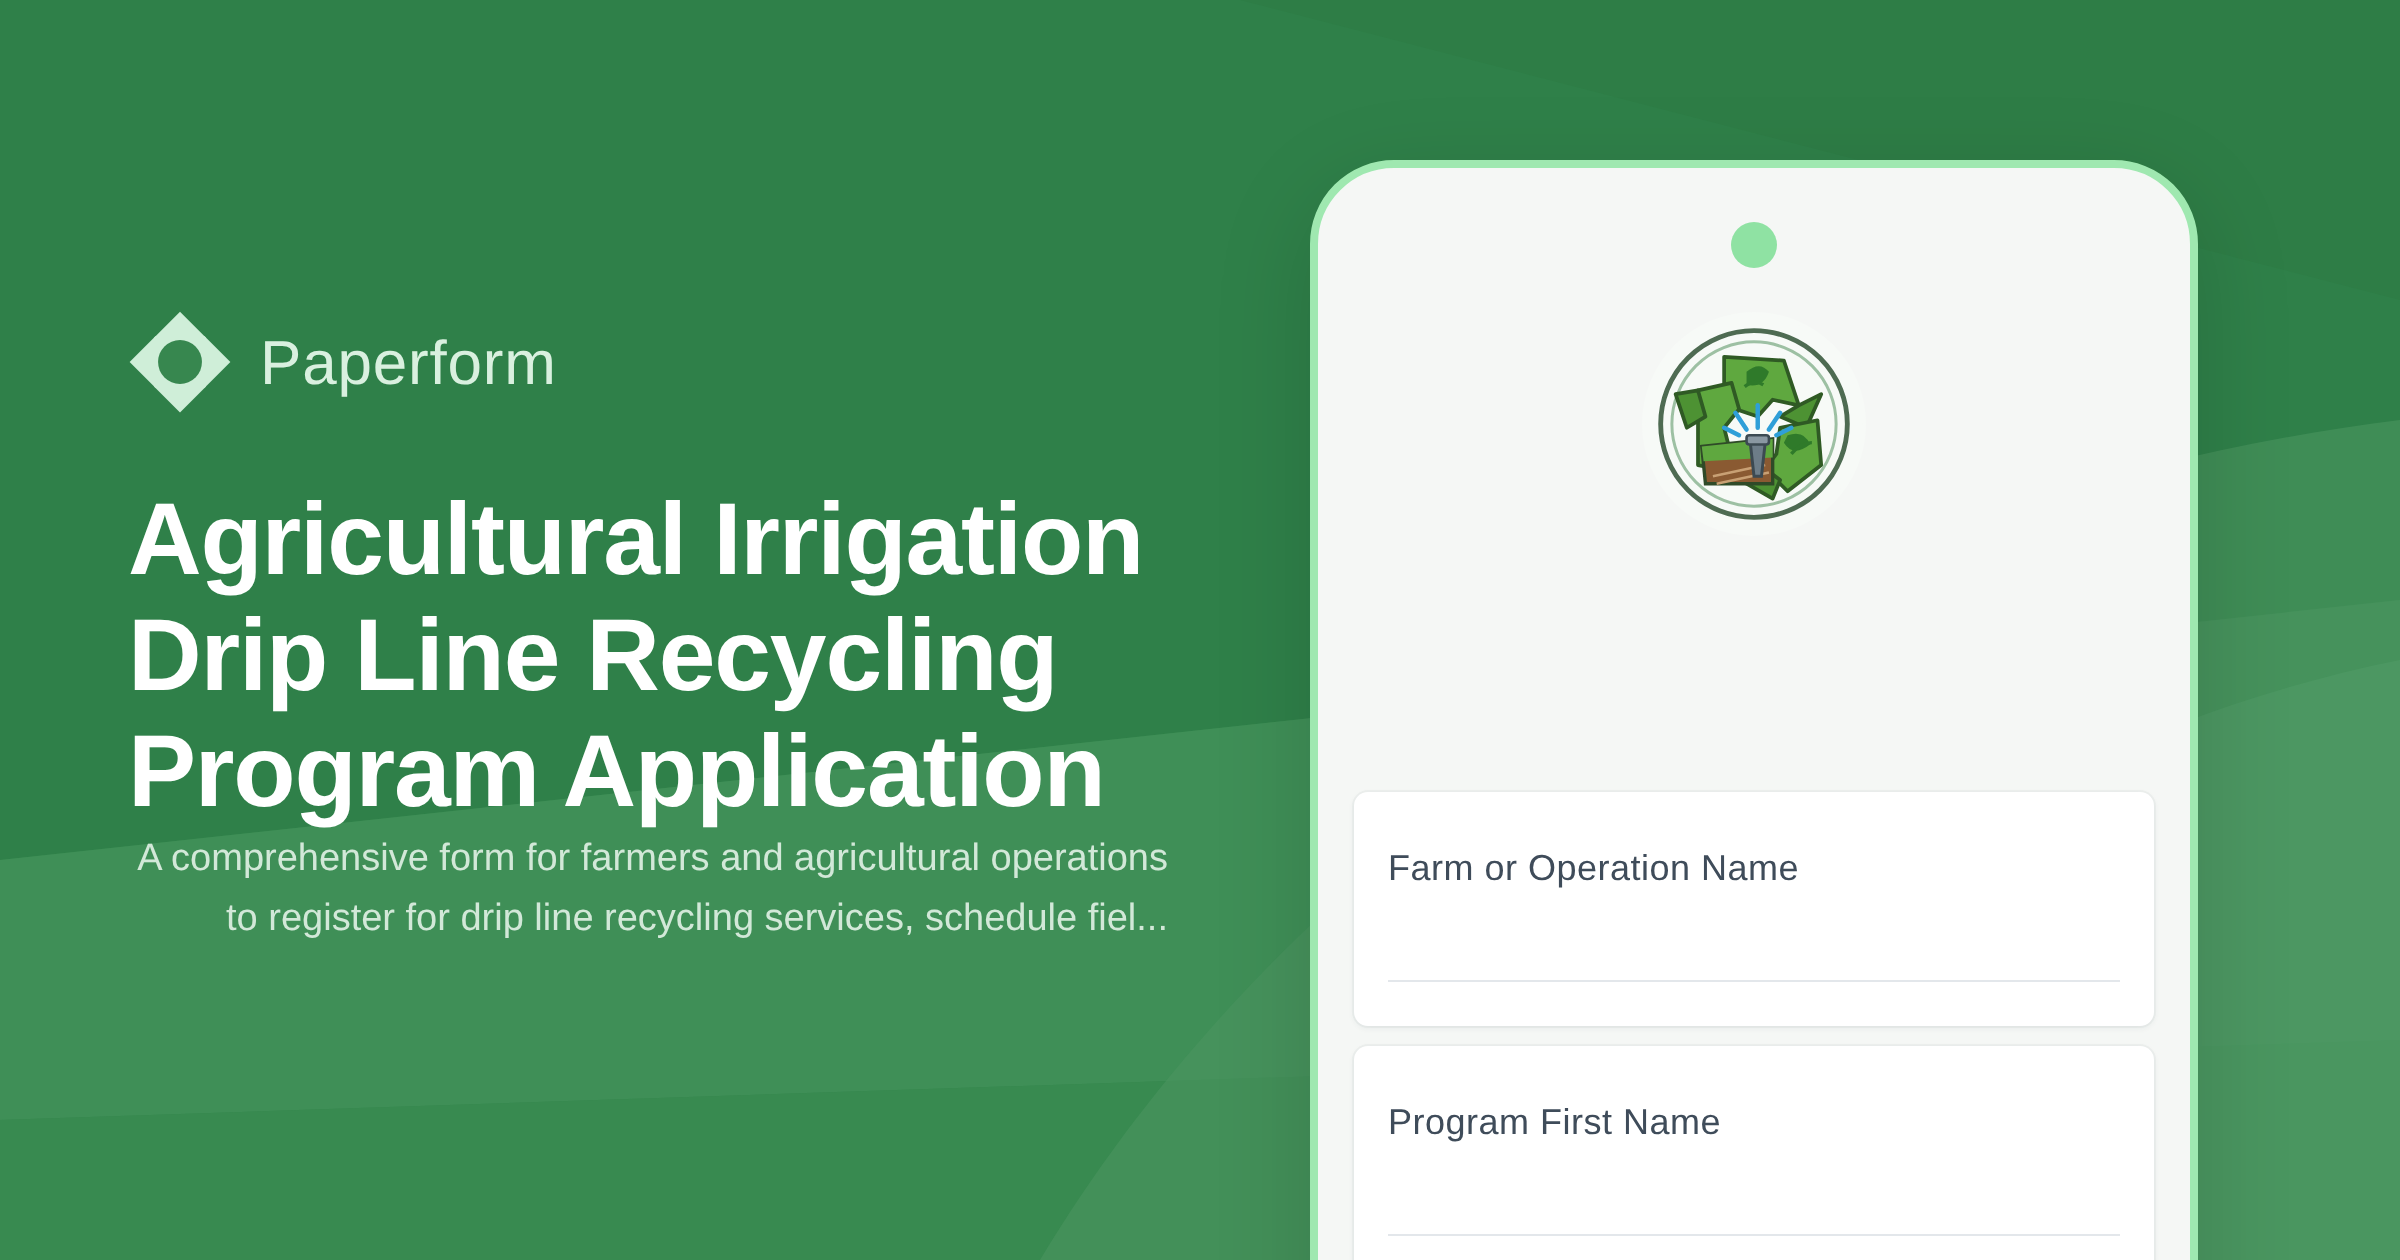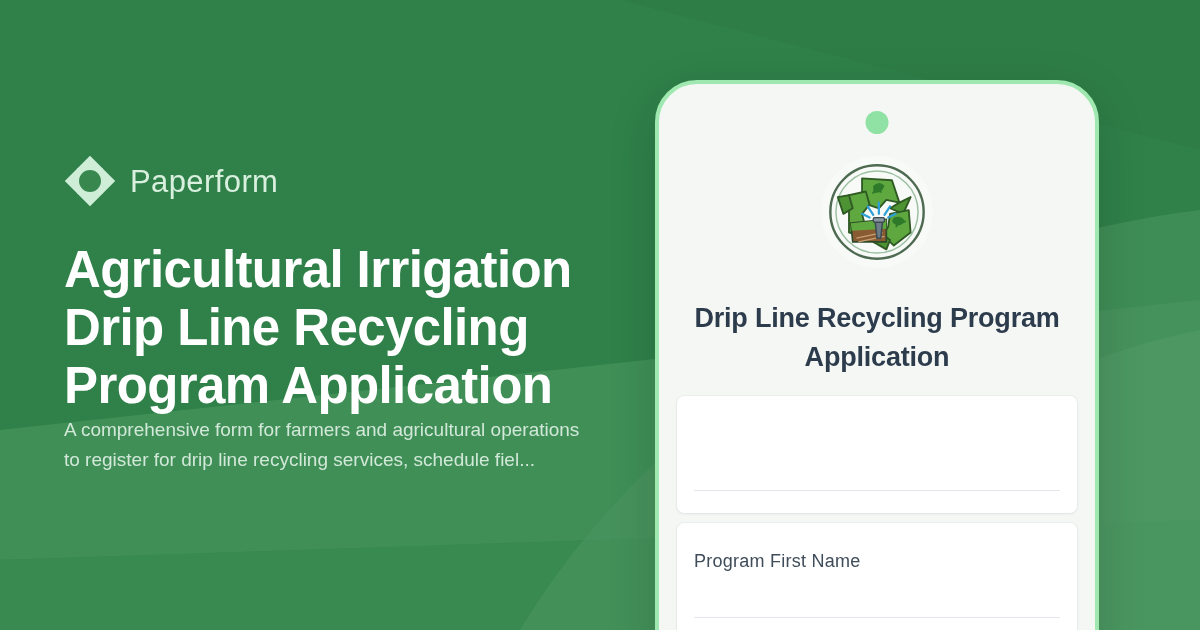--- a/index.html
+++ b/index.html
@@ -59,20 +59,21 @@
     letter-spacing: -0.6px;
     max-width: 530px;
   }
 
   .page-desc {
     font-size: 19px;
     line-height: 30px;
     font-weight: 400;
     color: #d2e8d8;
     max-width: 520px;
+    text-align: right;
   }
 
   
   .phone {
     position: absolute;
     left: 655px;
     top: 80px;
     width: 444px;
     height: 600px;
     border: 4px solid #9fe8b0;
@@ -221,25 +222,25 @@
       <rect x="56" y="66" width="12" height="5" rx="1.5" fill="#8a98a2" stroke="#3c4a52" stroke-width="1.4"></rect>
       <g stroke="#2f9fd8" stroke-width="2.4" stroke-linecap="round">
         <path d="M62 62 L62 50"></path>
         <path d="M56 63 L50 54"></path>
         <path d="M68 63 L74 54"></path>
         <path d="M52 66 L44 62"></path>
         <path d="M72 66 L80 62"></path>
       </g>
     </svg>
 
-    <div class="form-title">Drip Line Recycling Program Application</div>
 
     <div class="form-body">
 
       <div class="field-card">
+        <div class="field-label">Farm or Operation Name</div>
         <div class="field-input"></div>
       </div>
 
       <div class="field-card">
         <div class="field-label">Program First Name</div>
         <div class="field-input"></div>
       </div>
 
     </div>
   </div>

